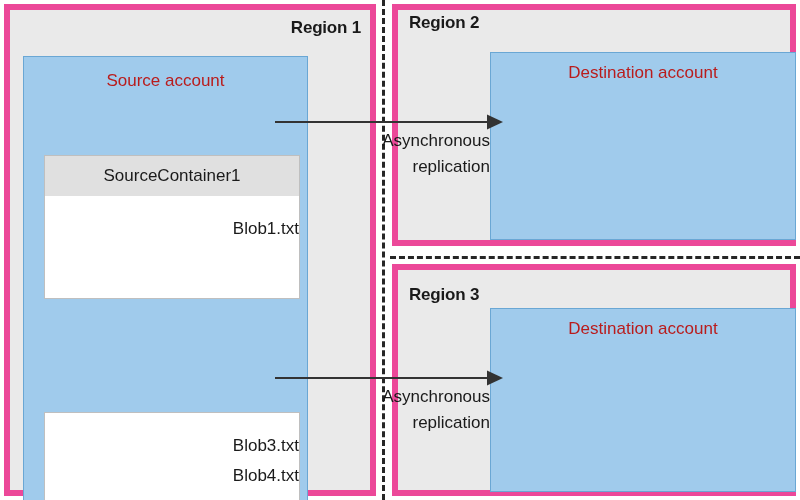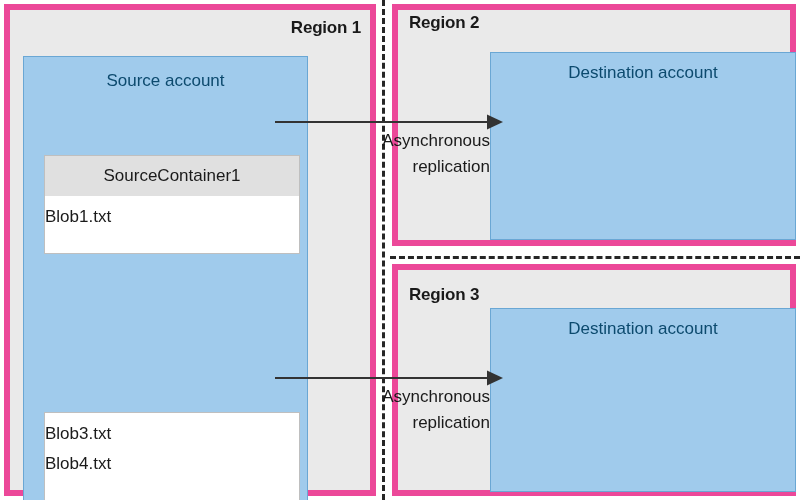--- a/index.html
+++ b/index.html
@@ -45,50 +45,50 @@
   }
   #source-account     {left:13px;  top:46px;  width:285px; height:446px;}
   #dest-account-r2    {left:490px; top:52px;  width:306px; height:188px;}
   #dest-account-r3    {left:490px; top:308px; width:306px; height:184px;}
 
   .account-label{
     position:absolute;
     left:0;right:0;
     text-align:center;
     font-size:17px;
-    color:#0c4a6e;
+    color:#b91c1c;
     white-space:nowrap;
   }
   #source-account .account-label  {top:14px;}
   #dest-account-r2 .account-label {top:10px;}
   #dest-account-r3 .account-label {top:10px;}
 
   
   .container-box{
     position:absolute;
     background:#ffffff;
     border:1px solid #bfbfbf;
     box-sizing:border-box;
   }
-  #source-container-1 {left:20px;  top:98px;  width:256px; height:99px;}
+  #source-container-1 {left:20px;  top:98px;  width:256px; height:144px;}
   #source-container-2 {left:20px;  top:355px; width:256px; height:125px;}
 
   .container-header{
     background:#e0e0e0;
     text-align:center;
     font-size:17px;
     color:#1a1a1a;
     line-height:40px;
     height:40px;
     white-space:nowrap;
     overflow:hidden;
   }
   .blob-list{
-    padding-top:6px;
-    text-align:left;
+    padding-top:18px;
+    text-align:right;
   }
   .blob-item{
     font-size:17px;
     line-height:30px;
     color:#1a1a1a;
     white-space:nowrap;
   }
 
   
   #divider-vertical{

